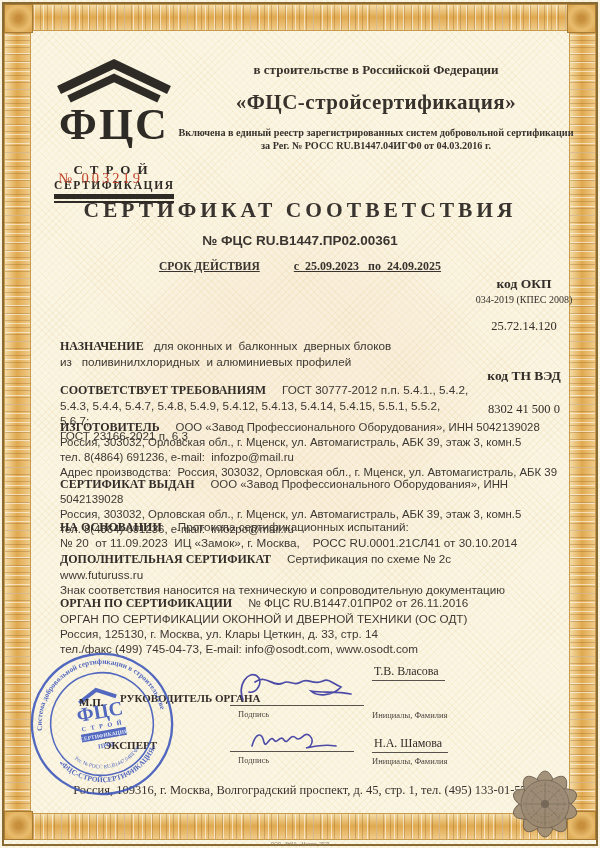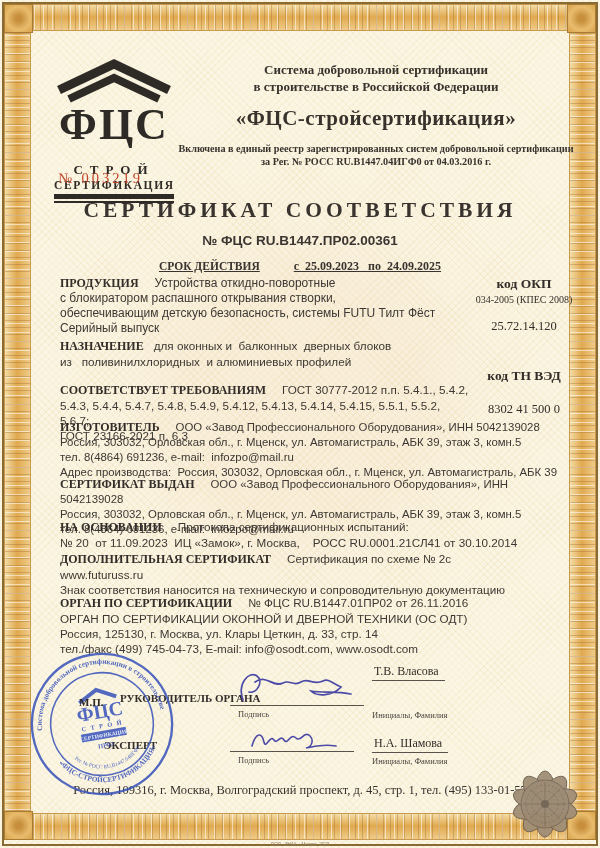--- a/index.html
+++ b/index.html
@@ -97,46 +97,39 @@
       <polyline points="14,43 59,22 104,43" fill="none" stroke="#2e2a26" stroke-width="8"></polyline>
     </svg>
     <div class="logo-acronym">ФЦС</div>
     <div class="logo-l1">СТРОЙ</div>
     <div class="logo-l2">СЕРТИФИКАЦИЯ</div>
     <div class="logo-rule"></div>
     <div class="logo-rule2"></div>
   </div>
 
   <div class="hdr-right">
-    <div class="sysline">Система добровольной сертификации</div>
     <div class="sysline">в строительстве в Российской Федерации</div>
     <div class="sysname">«ФЦС-стройсертификация»</div>
     <div class="registry">
       <div>Включена в единый реестр зарегистрированных систем добровольной сертификации</div>
       <div>за Рег. № РОСС RU.В1447.04ИГФ0 от 04.03.2016 г.</div>
     </div>
   </div>
 
   <div class="serial">№ 003219</div>
 
   <div class="title">СЕРТИФИКАТ  СООТВЕТСТВИЯ</div>
   <div class="cert-no">№ ФЦС RU.В1447.ПР02.00361</div>
   <div class="validity">
     <span class="vlbl">СРОК ДЕЙСТВИЯ</span><span class="vtxt">с  25.09.2023   по  24.09.2025</span>
   </div>
 
-  <div class="sec" style="left:60px;top:276px;width:410px;font-size:12px;">
-    <span class="lbl">ПРОДУКЦИЯ</span><span class="txt">Устройства откидно-поворотные
-с блокиратором распашного открывания створки,
-обеспечивающим детскую безопасность, системы FUTU Тилт Фёст
-Серийный выпуск</span>
-  </div>
   <div class="codebox" style="left:474px;top:276px;">
     <div class="codehead">код ОКП</div>
-    <div class="codesub">034-2005 (КПЕС 2008)</div>
+    <div class="codesub">034-2019 (КПЕС 2008)</div>
     <div class="codeval">25.72.14.120</div>
   </div>
 
   <div class="sec" style="left:60px;top:338px;width:420px;">
     <span class="lbl" style="margin-right:10px;">НАЗНАЧЕНИЕ</span><span class="txt">для оконных и  балконных  дверных блоков
 из   поливинилхлоридных  и алюминиевых профилей</span>
   </div>
 
   <div class="sec" style="left:60px;top:370px;width:418px;margin-top:12px;">
     <span class="lbl">СООТВЕТСТВУЕТ  ТРЕБОВАНИЯМ</span><span class="txt">ГОСТ 30777-2012 п.п. 5.4.1., 5.4.2,

